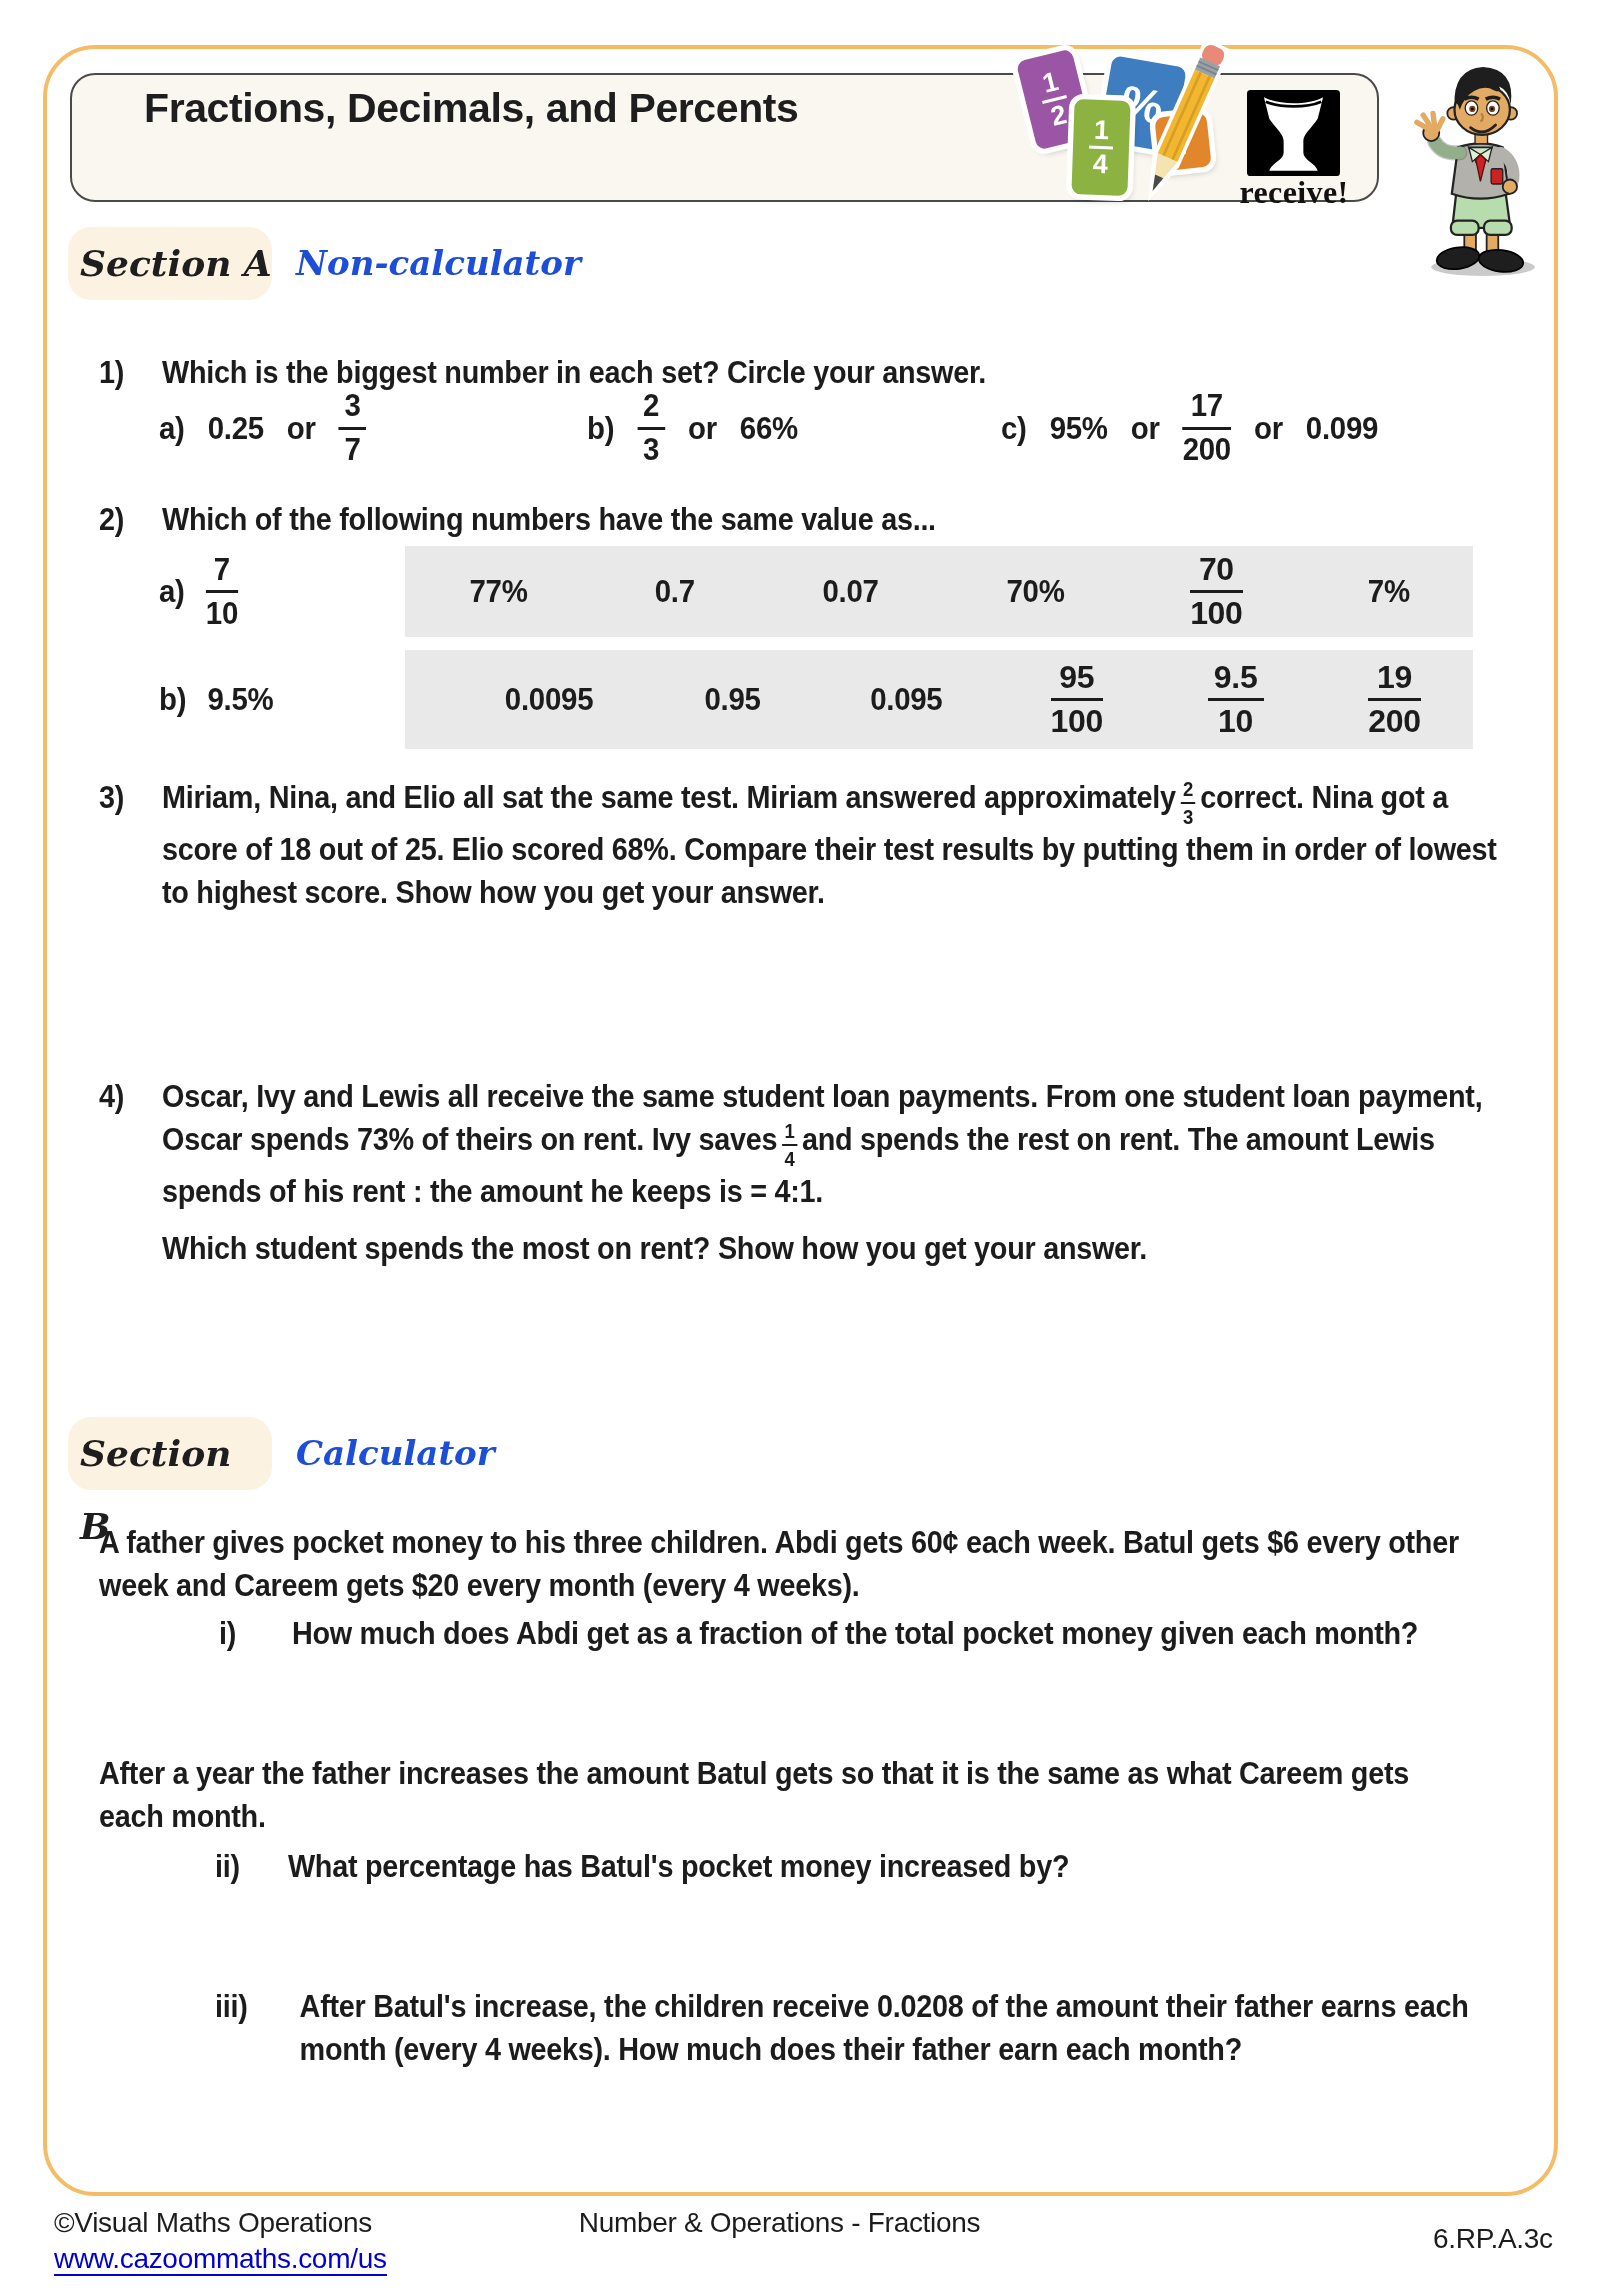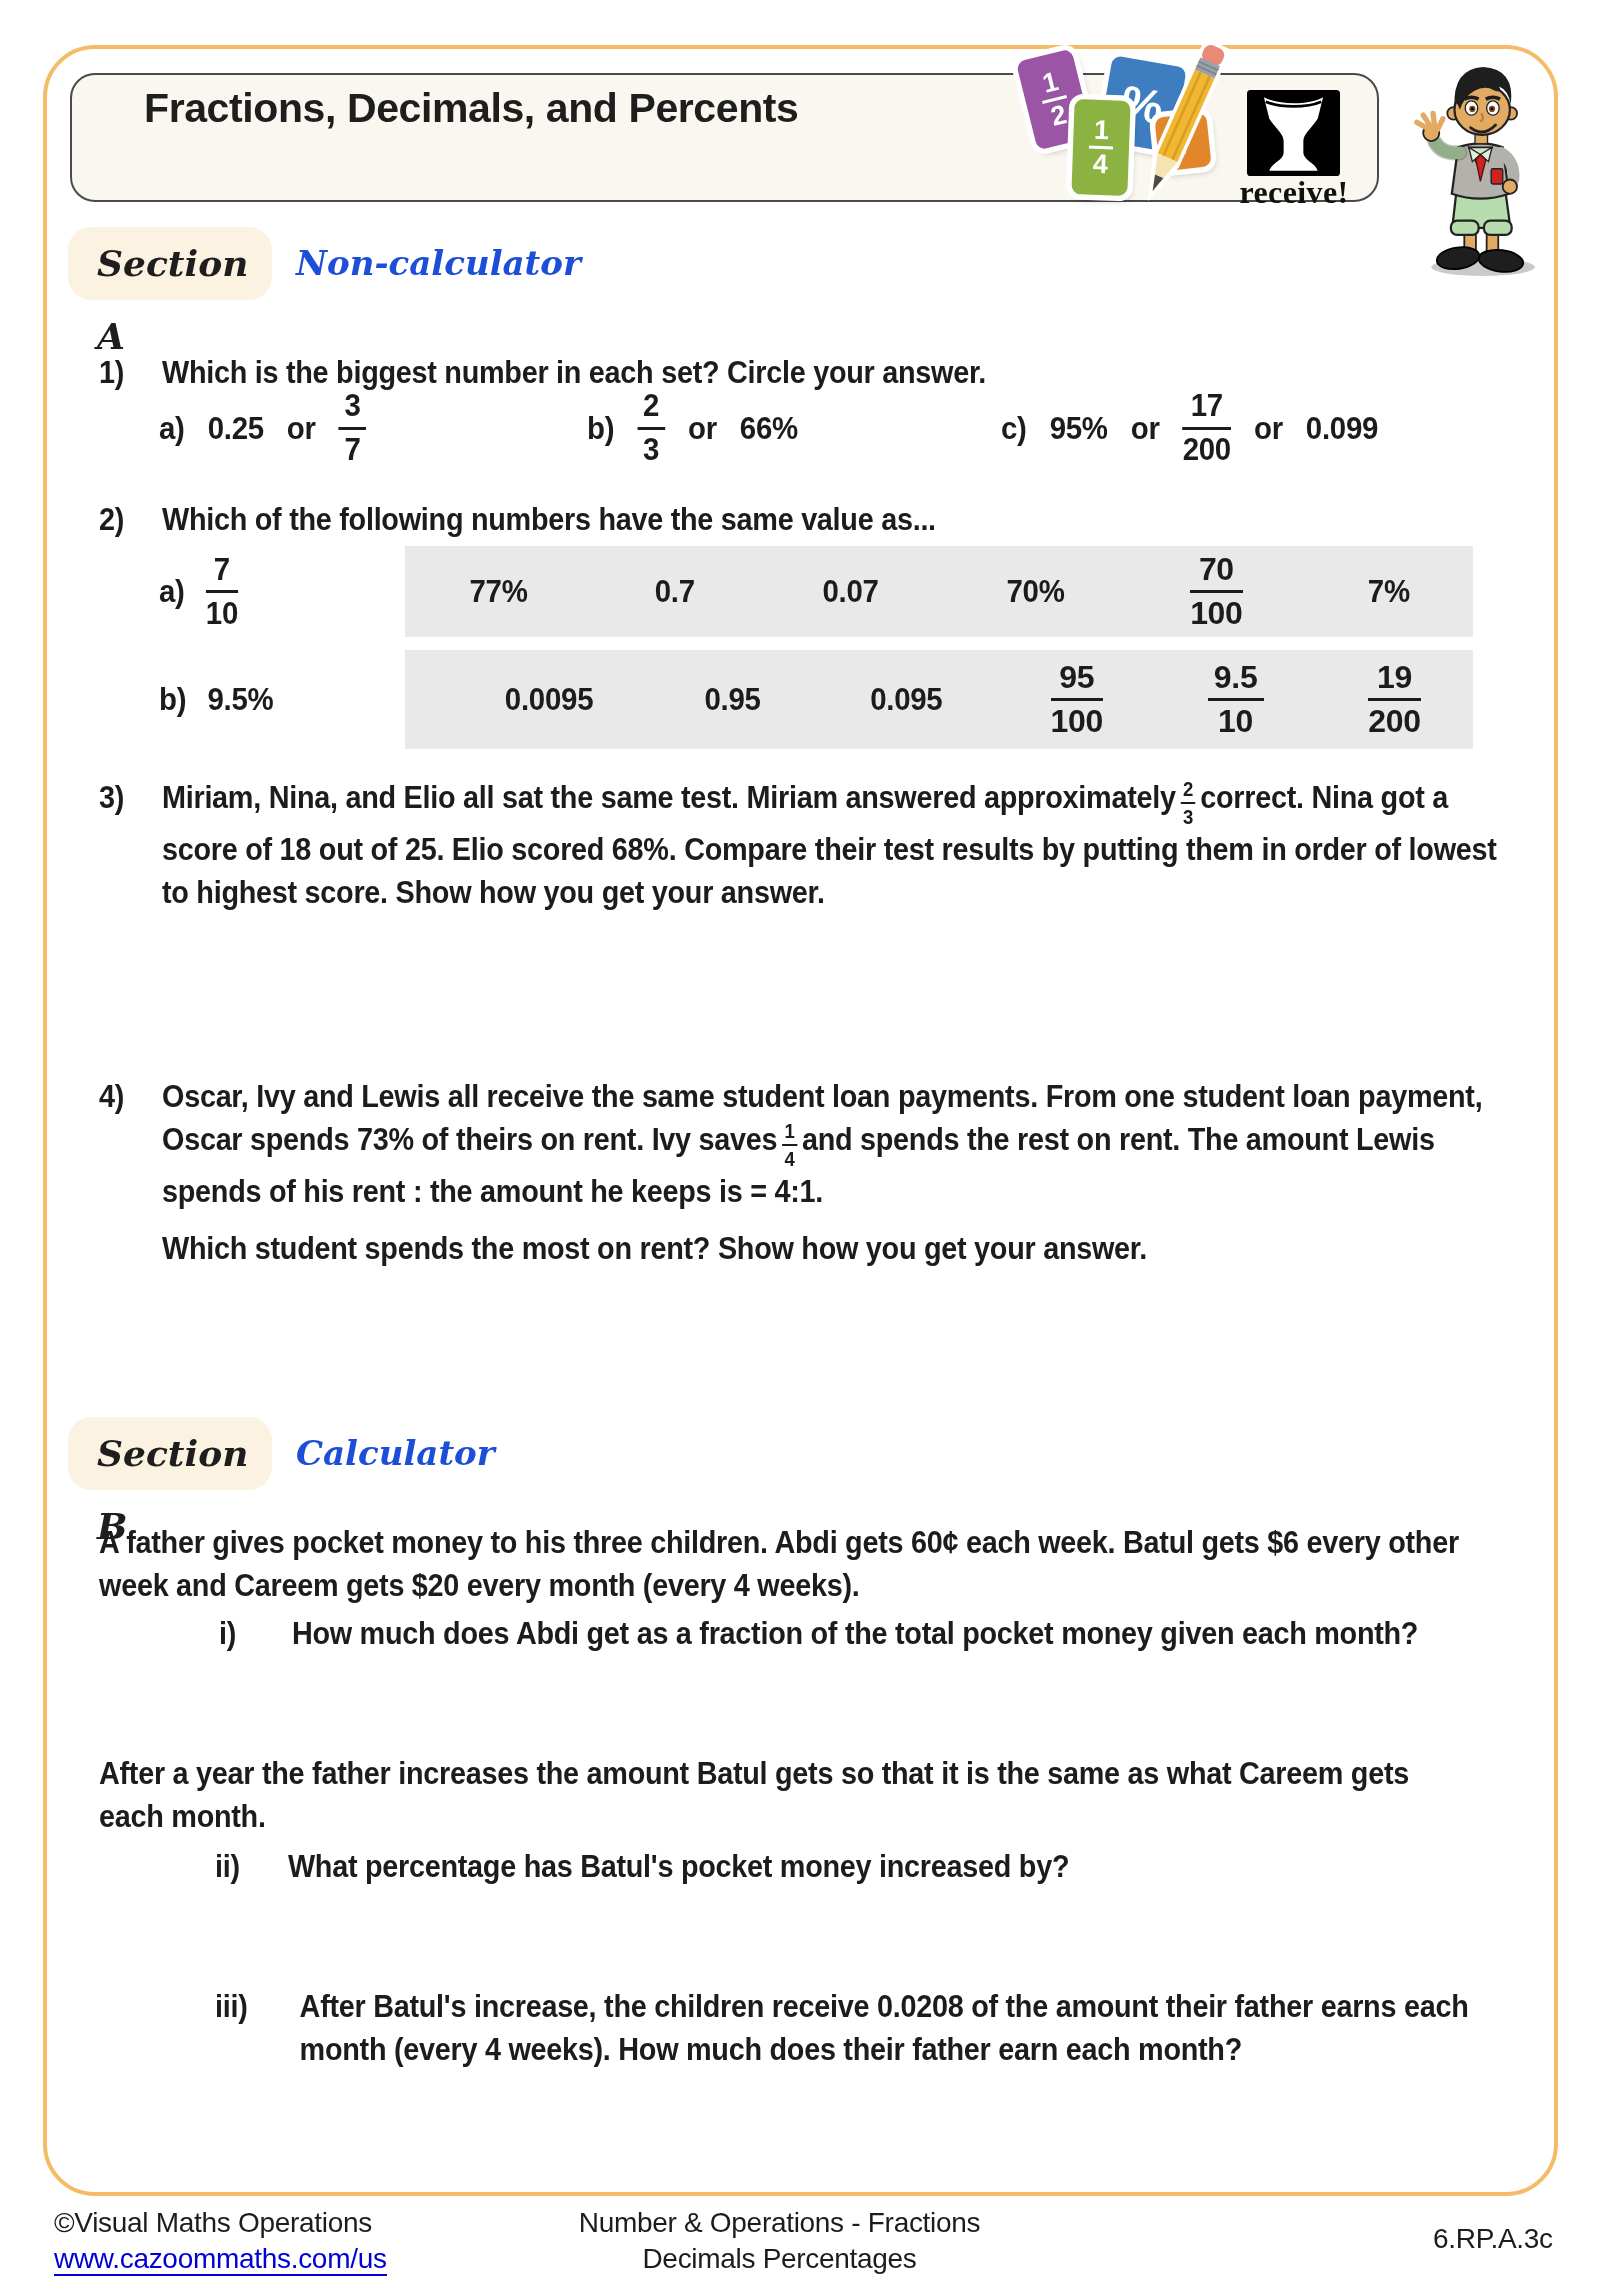--- a/index.html
+++ b/index.html
@@ -45,21 +45,21 @@
   .ifrac { display:inline-block; text-align:center; vertical-align:-16px;
            font-size:20.6px; line-height:1; margin:0 5.4px; font-weight:bold; }
   .ifrac .fnum { display:block; border-bottom:2.7px solid #1c1c1c; padding:0 2.7px 2.7px; }
   .ifrac .fden { display:block; padding-top:2.7px; }
 
   
   .section-pill {
     position:absolute; left:68px; width:204px; height:73px;
     background:#fcf2e2; border-radius:23px;
     font-family:"DejaVu Serif","Liberation Serif",serif; font-style:italic; font-weight:bold;
-    font-size:36px; line-height:73px; padding-left:29px; color:#1e1e1e;
+    font-size:36px; line-height:73px; padding-left:12px; color:#1e1e1e;
   }
   .section-mode {
     position:absolute; left:296px; height:73px;
     font-family:"DejaVu Serif","Liberation Serif",serif; font-style:italic; font-weight:bold;
     font-size:34px; line-height:73px; color:#1d4ed8;
   }
 
   
   .qblock {
     position:absolute; display:flex; align-items:flex-start;
@@ -325,16 +325,15 @@
   <span class="qnum wider">iii)</span>
   <span class="qtext narrow">After Batul's increase, the children receive 0.0208 of the amount their father earns each month (every 4 weeks). How much does their father earn each month?</span>
 </div>
 
 <div class="footer-left">
   <div>©Visual Maths Operations</div>
   <div><a class="footer-link">www.cazoommaths.com/us</a></div>
 </div>
 <div class="footer-center">
   <div>Number &amp; Operations - Fractions</div>
-  <div>Decimals Percentages</div>
 </div>
 <div class="footer-right">6.RP.A.3c</div>
 
 
 </body></html>

